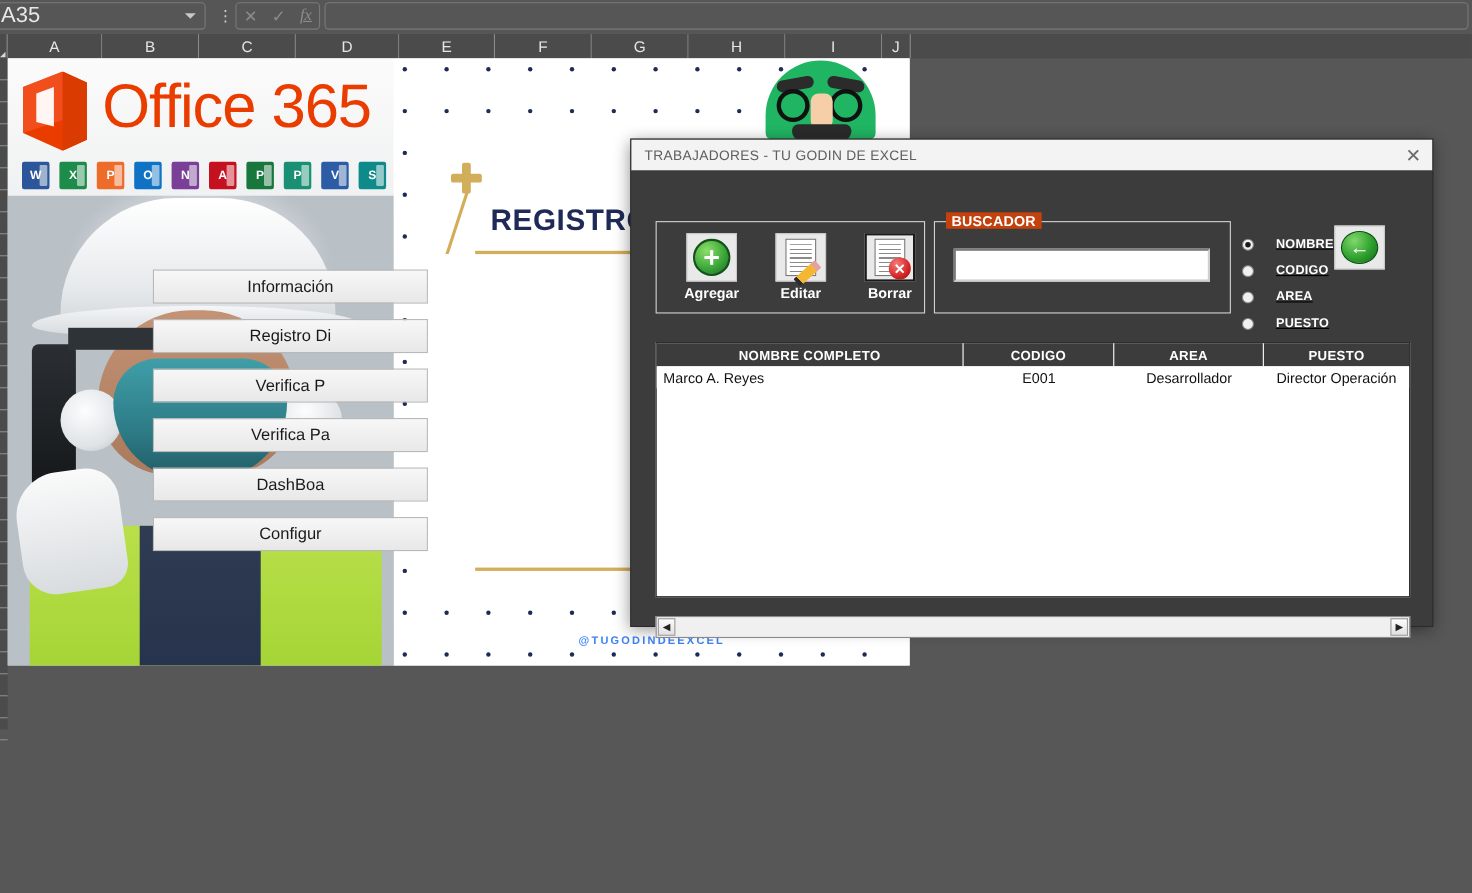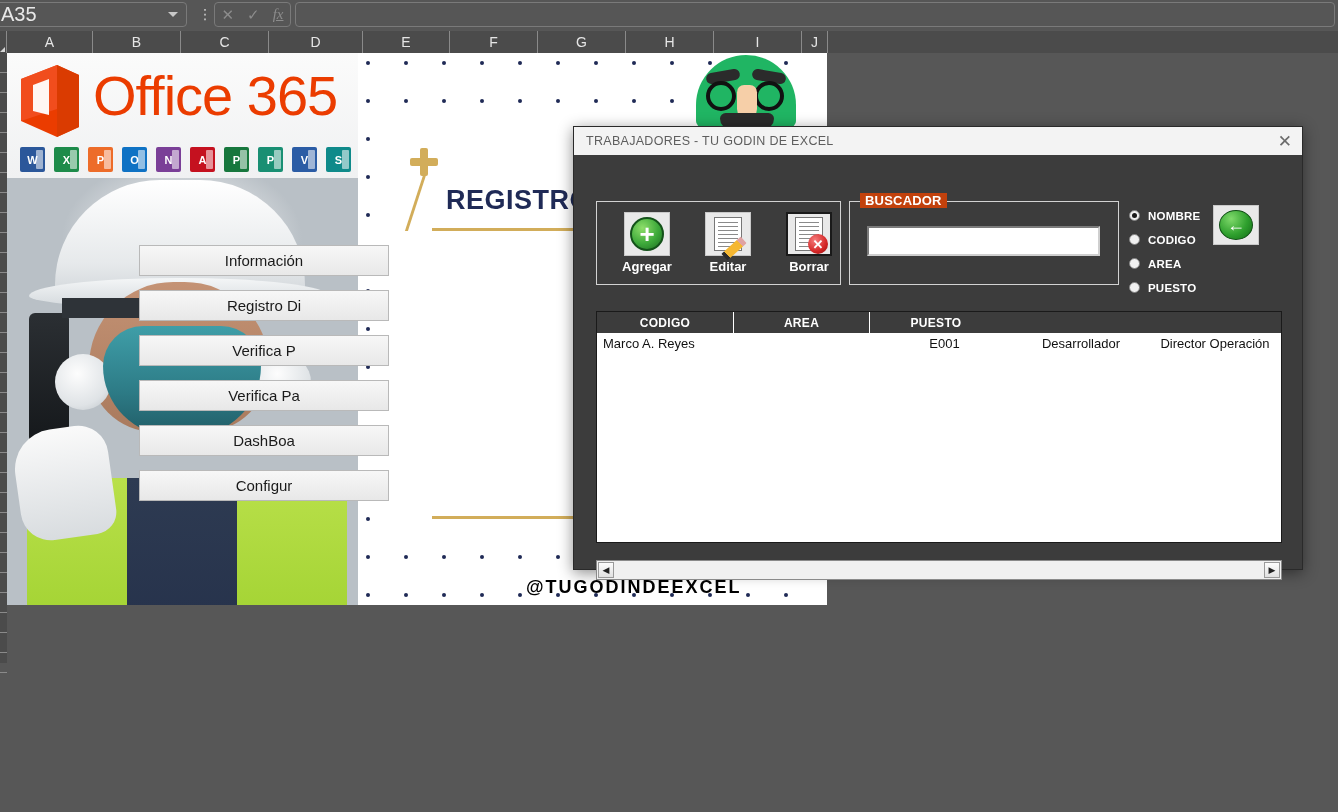--- a/index.html
+++ b/index.html
@@ -222,21 +222,21 @@
   .title-text {
     position: absolute; left: 14px; top: 10px;
     font-size: 27px; font-weight: bold; color: #1f2a56;
     letter-spacing: .5px; white-space: nowrap;
   }
   .gold-rule {
     position: absolute; left: 74px; top: 463px; width: 410px; height: 3px; background: #d2ad5a;
   }
   .handle-tag {
     position: absolute; left: 168px; top: 524px;
-    font-size: 18px; font-weight: bold; letter-spacing: 2px; color: #000000; text-align: center;
+    font-size: 10px; font-weight: bold; letter-spacing: 2px; color: #3b82f6; text-align: center;
   }
 
   
   .sheet-btn {
     position: absolute; left: 132px; width: 250px; height: 31px;
     background: linear-gradient(180deg,#f7f7f7 0%, #e8e8e8 100%);
     border: 1px solid #b9b9b9;
     color: #1a1a1a; font-size: 15px;
     display: flex; align-items: center; justify-content: center;
     white-space: nowrap;
@@ -321,21 +321,21 @@
   }
   .buscador-input {
     position: absolute; left: 17px; top: 24px; width: 233px; height: 30px;
     background: #ffffff; border: 2px inset #cfcfcf;
   }
 
   
   .radios {
     position: absolute; left: 555px; top: 55px; width: 110px;
   }
-  .radio-row { display: flex; align-items: flex-start; gap: 8px; height: 24px; }
+  .radio-row { display: flex; align-items: center; gap: 20px; height: 24px; text-decoration: underline; }
   .radio-dot {
     width: 11px; height: 11px; border-radius: 50%;
     background: #f0f0f0; border: 1px solid #808080;
     display: flex; align-items: center; justify-content: center;
   }
   .radio-dot.on::after {
     content: ""; width: 5px; height: 5px; border-radius: 50%; background: #1a1a1a;
   }
   .radio-lbl { color: #ffffff; font-size: 11.5px; font-weight: bold; letter-spacing: .2px; }
 
@@ -655,20 +655,21 @@
           <span class="radio-lbl">PUESTO</span>
         </div>
       </div>
 
     <div class="back-btn">
       <span class="back-circle">←</span>
     </div>
 
     <div class="table-wrap">
       <div class="thead" id="thead">
+          <div class="th" style="width: 279px;">NOMBRE COMPLETO</div>
           <div class="th" style="width: 137px;">CODIGO</div>
           <div class="th" style="width: 136px;">AREA</div>
           <div class="th" style="width: 132px;">PUESTO</div>
         </div>
       <div id="tbody">
           <div class="trow">
             <div class="td" style="width: 279px;">Marco A. Reyes</div>
             <div class="td center" style="width: 137px;">E001</div>
             <div class="td center" style="width: 136px;">Desarrollador</div>
             <div class="td center" style="width: 132px;">Director Operación</div>

